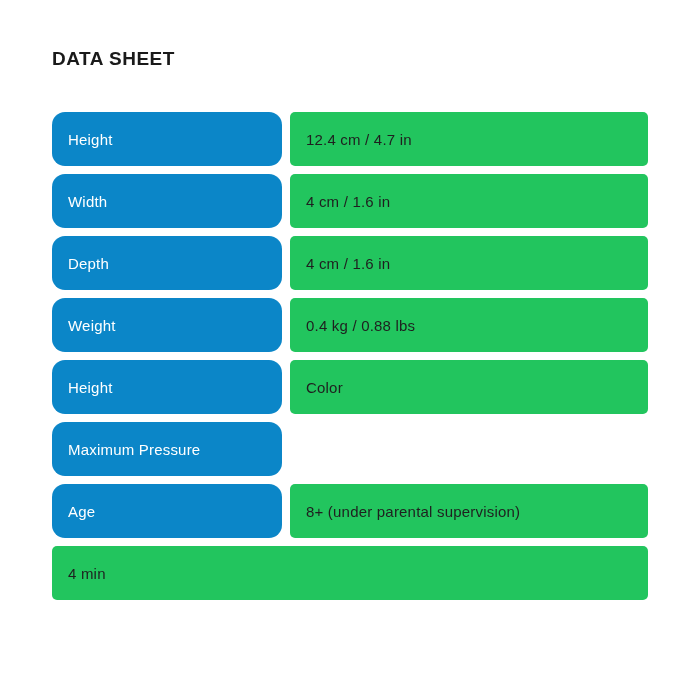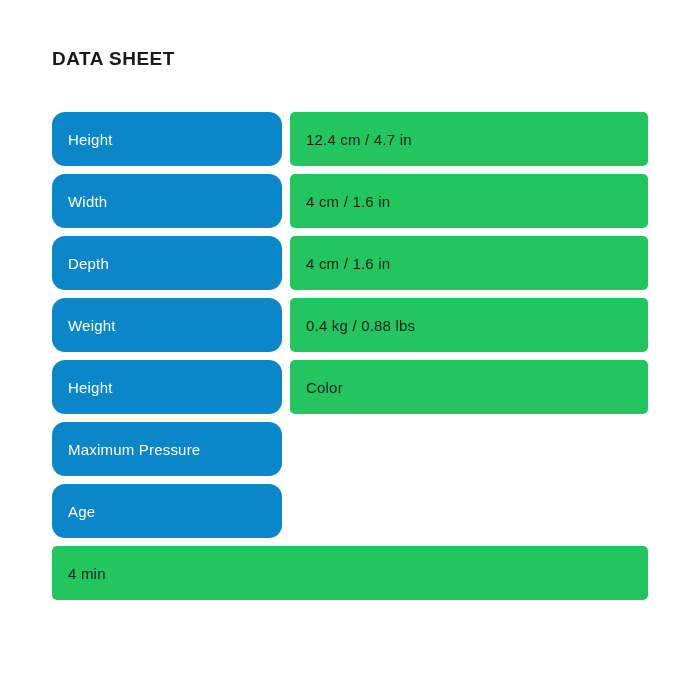--- a/index.html
+++ b/index.html
@@ -108,20 +108,21 @@
       <div class="spec-label">Height</div>
       <div class="spec-value">Color</div>
     </div>
 
     <div class="spec-row">
       <div class="spec-label">Maximum Pressure</div>
     </div>
 
     <div class="spec-row">
       <div class="spec-label">Age</div>
+      <div class="spec-value">8+ (under parental supervision)</div>
     </div>
 
     <div class="spec-row">
       <div class="spec-value">4 min</div>
     </div>
 
   </div>
 </div>
 
 </body></html>

